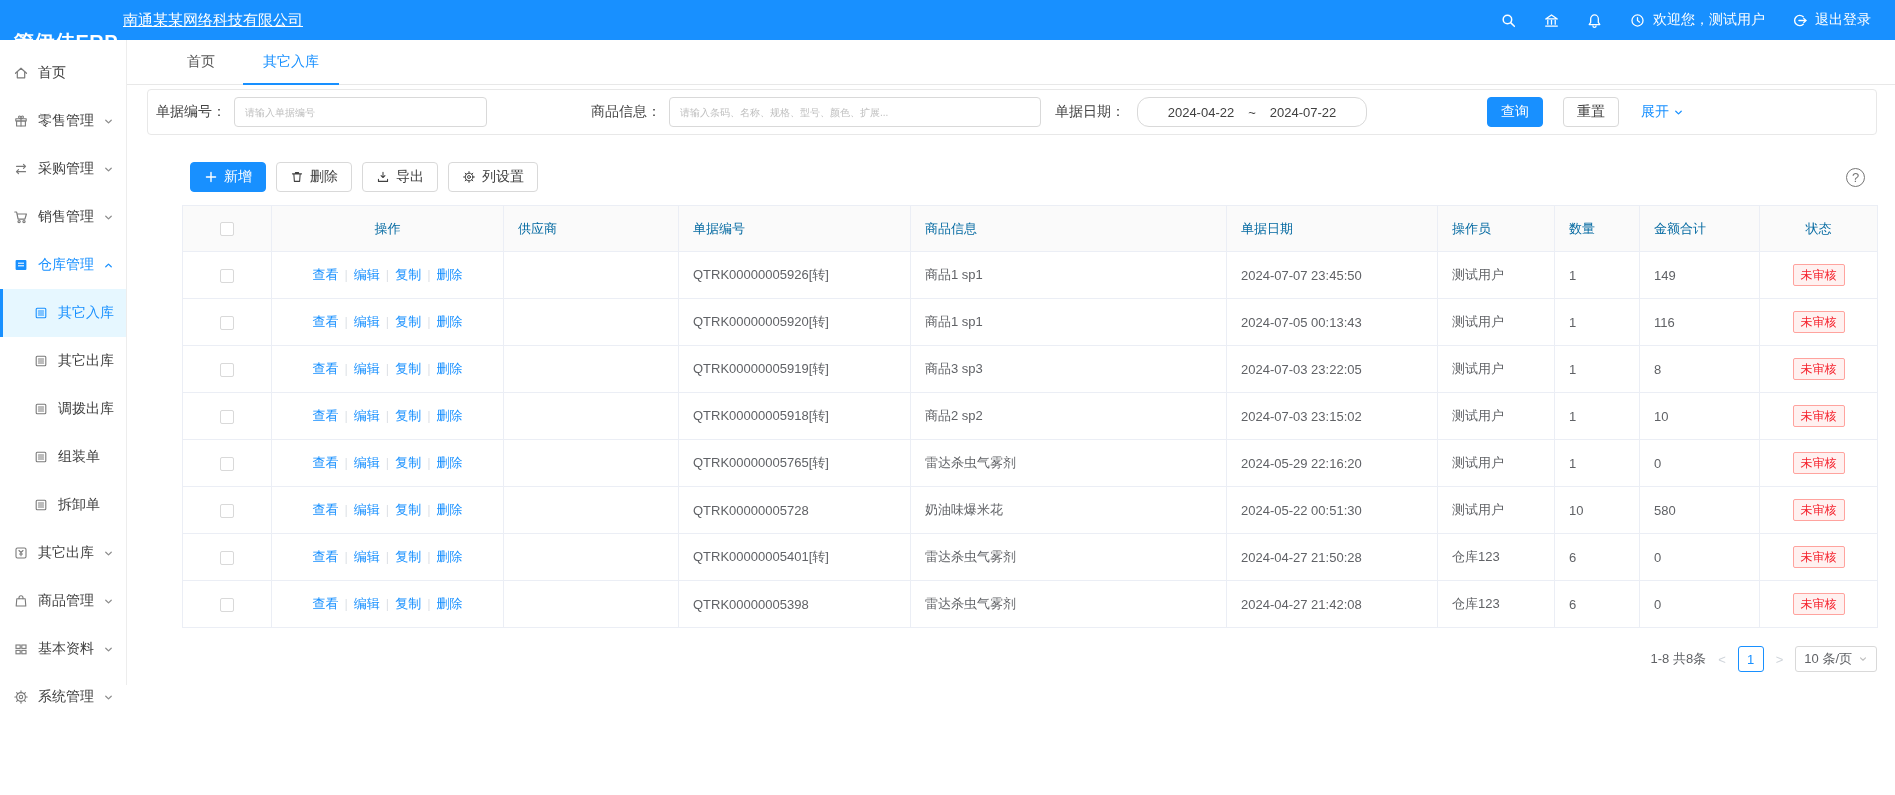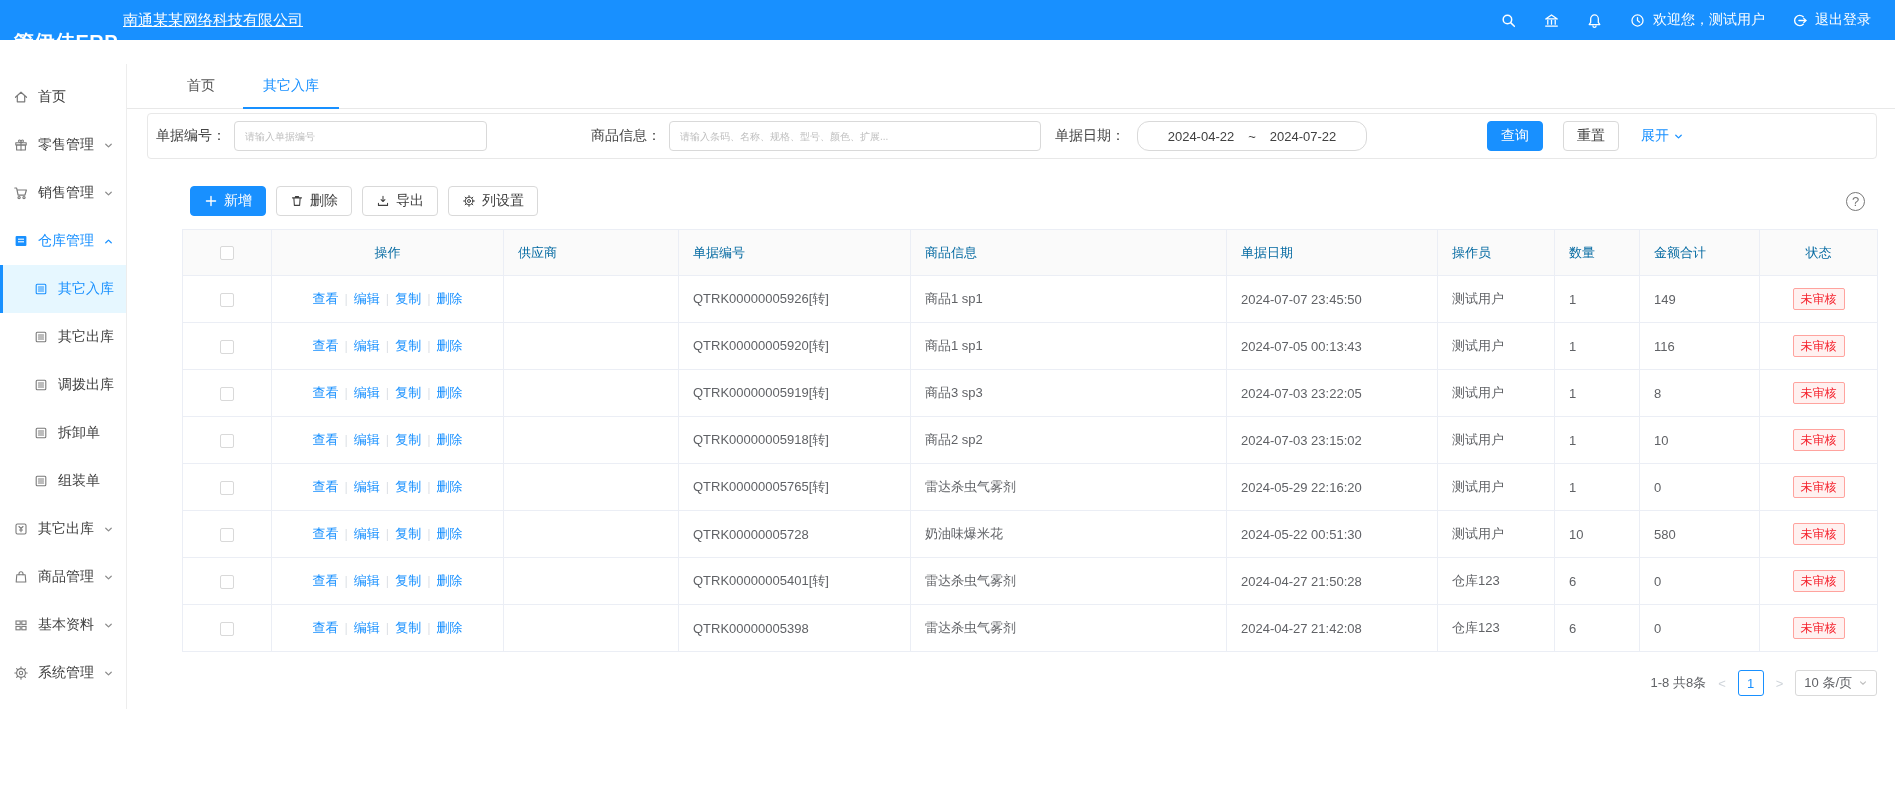--- a/index.html
+++ b/index.html
@@ -9,21 +9,21 @@
 
   
   .header { height: 40px; background: #1890ff; display: flex; align-items: center; color: #fff; }
   .logo { width: 113px; padding-left: 14px; font-size: 20px; font-weight: bold; letter-spacing: 0.5px; white-space: nowrap; margin-top: 44px; }
   .company { margin-left: 10px; font-size: 15px; text-decoration: underline; }
   .header-right { margin-left: auto; display: flex; align-items: center; gap: 26px; padding-right: 24px; font-size: 14px; }
   .hicon { width: 17px; height: 17px; cursor: pointer; }
   .hgroup { display: flex; align-items: center; gap: 7px; cursor: pointer; white-space: nowrap; }
 
   
-  .body-wrap { display: flex; height: 645px; margin-top: 24px; }
+  .body-wrap { display: flex; height: 645px; }
 
   
   .sidebar { width: 127px; border-right: 1px solid #ededed; padding-top: 9px; background: #fff; flex-shrink: 0; }
   .nav-item { height: 48px; display: flex; align-items: center; padding: 0 12px 0 10px; border-left: 3px solid transparent;
               color: #404040; font-size: 14px; cursor: pointer; white-space: nowrap; }
   .nav-icon { width: 16px; height: 16px; margin-right: 9px; color: #7a7a7a; flex-shrink: 0; }
   .nav-label { flex: 1; overflow: hidden; }
   .nav-arrow { width: 11px; height: 11px; color: #8c8c8c; flex-shrink: 0; }
   .nav-item.sub { padding-left: 30px; }
   .nav-item.active-parent { color: #1890ff; }
@@ -165,20 +165,34 @@
       <span class="nav-label">零售管理</span>
       <span class="nav-arrow">
           <svg viewBox="0 0 16 16" fill="none" stroke="currentColor" stroke-width="1.8" stroke-linecap="round" stroke-linejoin="round">
             <path d="M4 6.2 L8 10 L12 6.2"></path>
           </svg>
         </span>
     </div>
     <div class="nav-item">
       <span class="nav-icon">
           <svg viewBox="0 0 16 16" fill="none" stroke="currentColor" stroke-width="1.2" stroke-linecap="round" stroke-linejoin="round">
+            <path d="M3.5 5.3 H12.5 M10.5 3.3 L12.5 5.3 L10.5 7.3"></path>
+            <path d="M12.5 10.7 H3.5 M5.5 8.7 L3.5 10.7 L5.5 12.7"></path>
+          </svg>
+        </span>
+      <span class="nav-label">采购管理</span>
+      <span class="nav-arrow">
+          <svg viewBox="0 0 16 16" fill="none" stroke="currentColor" stroke-width="1.8" stroke-linecap="round" stroke-linejoin="round">
+            <path d="M4 6.2 L8 10 L12 6.2"></path>
+          </svg>
+        </span>
+    </div>
+    <div class="nav-item">
+      <span class="nav-icon">
+          <svg viewBox="0 0 16 16" fill="none" stroke="currentColor" stroke-width="1.2" stroke-linecap="round" stroke-linejoin="round">
             <path d="M1.8 3 H3.6 L5.1 10.2 H11.9 L13.4 5 H4"></path>
             <circle cx="6.1" cy="12.6" r="1.1"></circle>
             <circle cx="11" cy="12.6" r="1.1"></circle>
           </svg>
         </span>
       <span class="nav-label">销售管理</span>
       <span class="nav-arrow">
           <svg viewBox="0 0 16 16" fill="none" stroke="currentColor" stroke-width="1.8" stroke-linecap="round" stroke-linejoin="round">
             <path d="M4 6.2 L8 10 L12 6.2"></path>
           </svg>
@@ -234,32 +248,32 @@
     </div>
     <div class="nav-item sub">
       <span class="nav-icon">
           <svg viewBox="0 0 16 16" fill="none" stroke="currentColor" stroke-width="1.1" stroke-linecap="round">
             <rect x="3.2" y="3.2" width="9.6" height="9.6" rx="1"></rect>
             <line x1="5.4" y1="6" x2="10.6" y2="6"></line>
             <line x1="5.4" y1="8" x2="10.6" y2="8"></line>
             <line x1="5.4" y1="10" x2="10.6" y2="10"></line>
           </svg>
         </span>
-      <span class="nav-label">拆卸单</span>
+      <span class="nav-label">组装单</span>
     </div>
     <div class="nav-item sub">
       <span class="nav-icon">
           <svg viewBox="0 0 16 16" fill="none" stroke="currentColor" stroke-width="1.1" stroke-linecap="round">
             <rect x="3.2" y="3.2" width="9.6" height="9.6" rx="1"></rect>
             <line x1="5.4" y1="6" x2="10.6" y2="6"></line>
             <line x1="5.4" y1="8" x2="10.6" y2="8"></line>
             <line x1="5.4" y1="10" x2="10.6" y2="10"></line>
           </svg>
         </span>
-      <span class="nav-label">组装单</span>
+      <span class="nav-label">拆卸单</span>
     </div>
     <div class="nav-item">
       <span class="nav-icon">
           <svg viewBox="0 0 16 16" fill="none" stroke="currentColor" stroke-width="1.1" stroke-linecap="round" stroke-linejoin="round">
             <rect x="3" y="3" width="10" height="10" rx="1.5"></rect>
             <path d="M6 5.5 L8 7.5 L10 5.5 M8 7.5 V10.8 M6.5 9 H9.5"></path>
           </svg>
         </span>
       <span class="nav-label">其它出库</span>
       <span class="nav-arrow">

